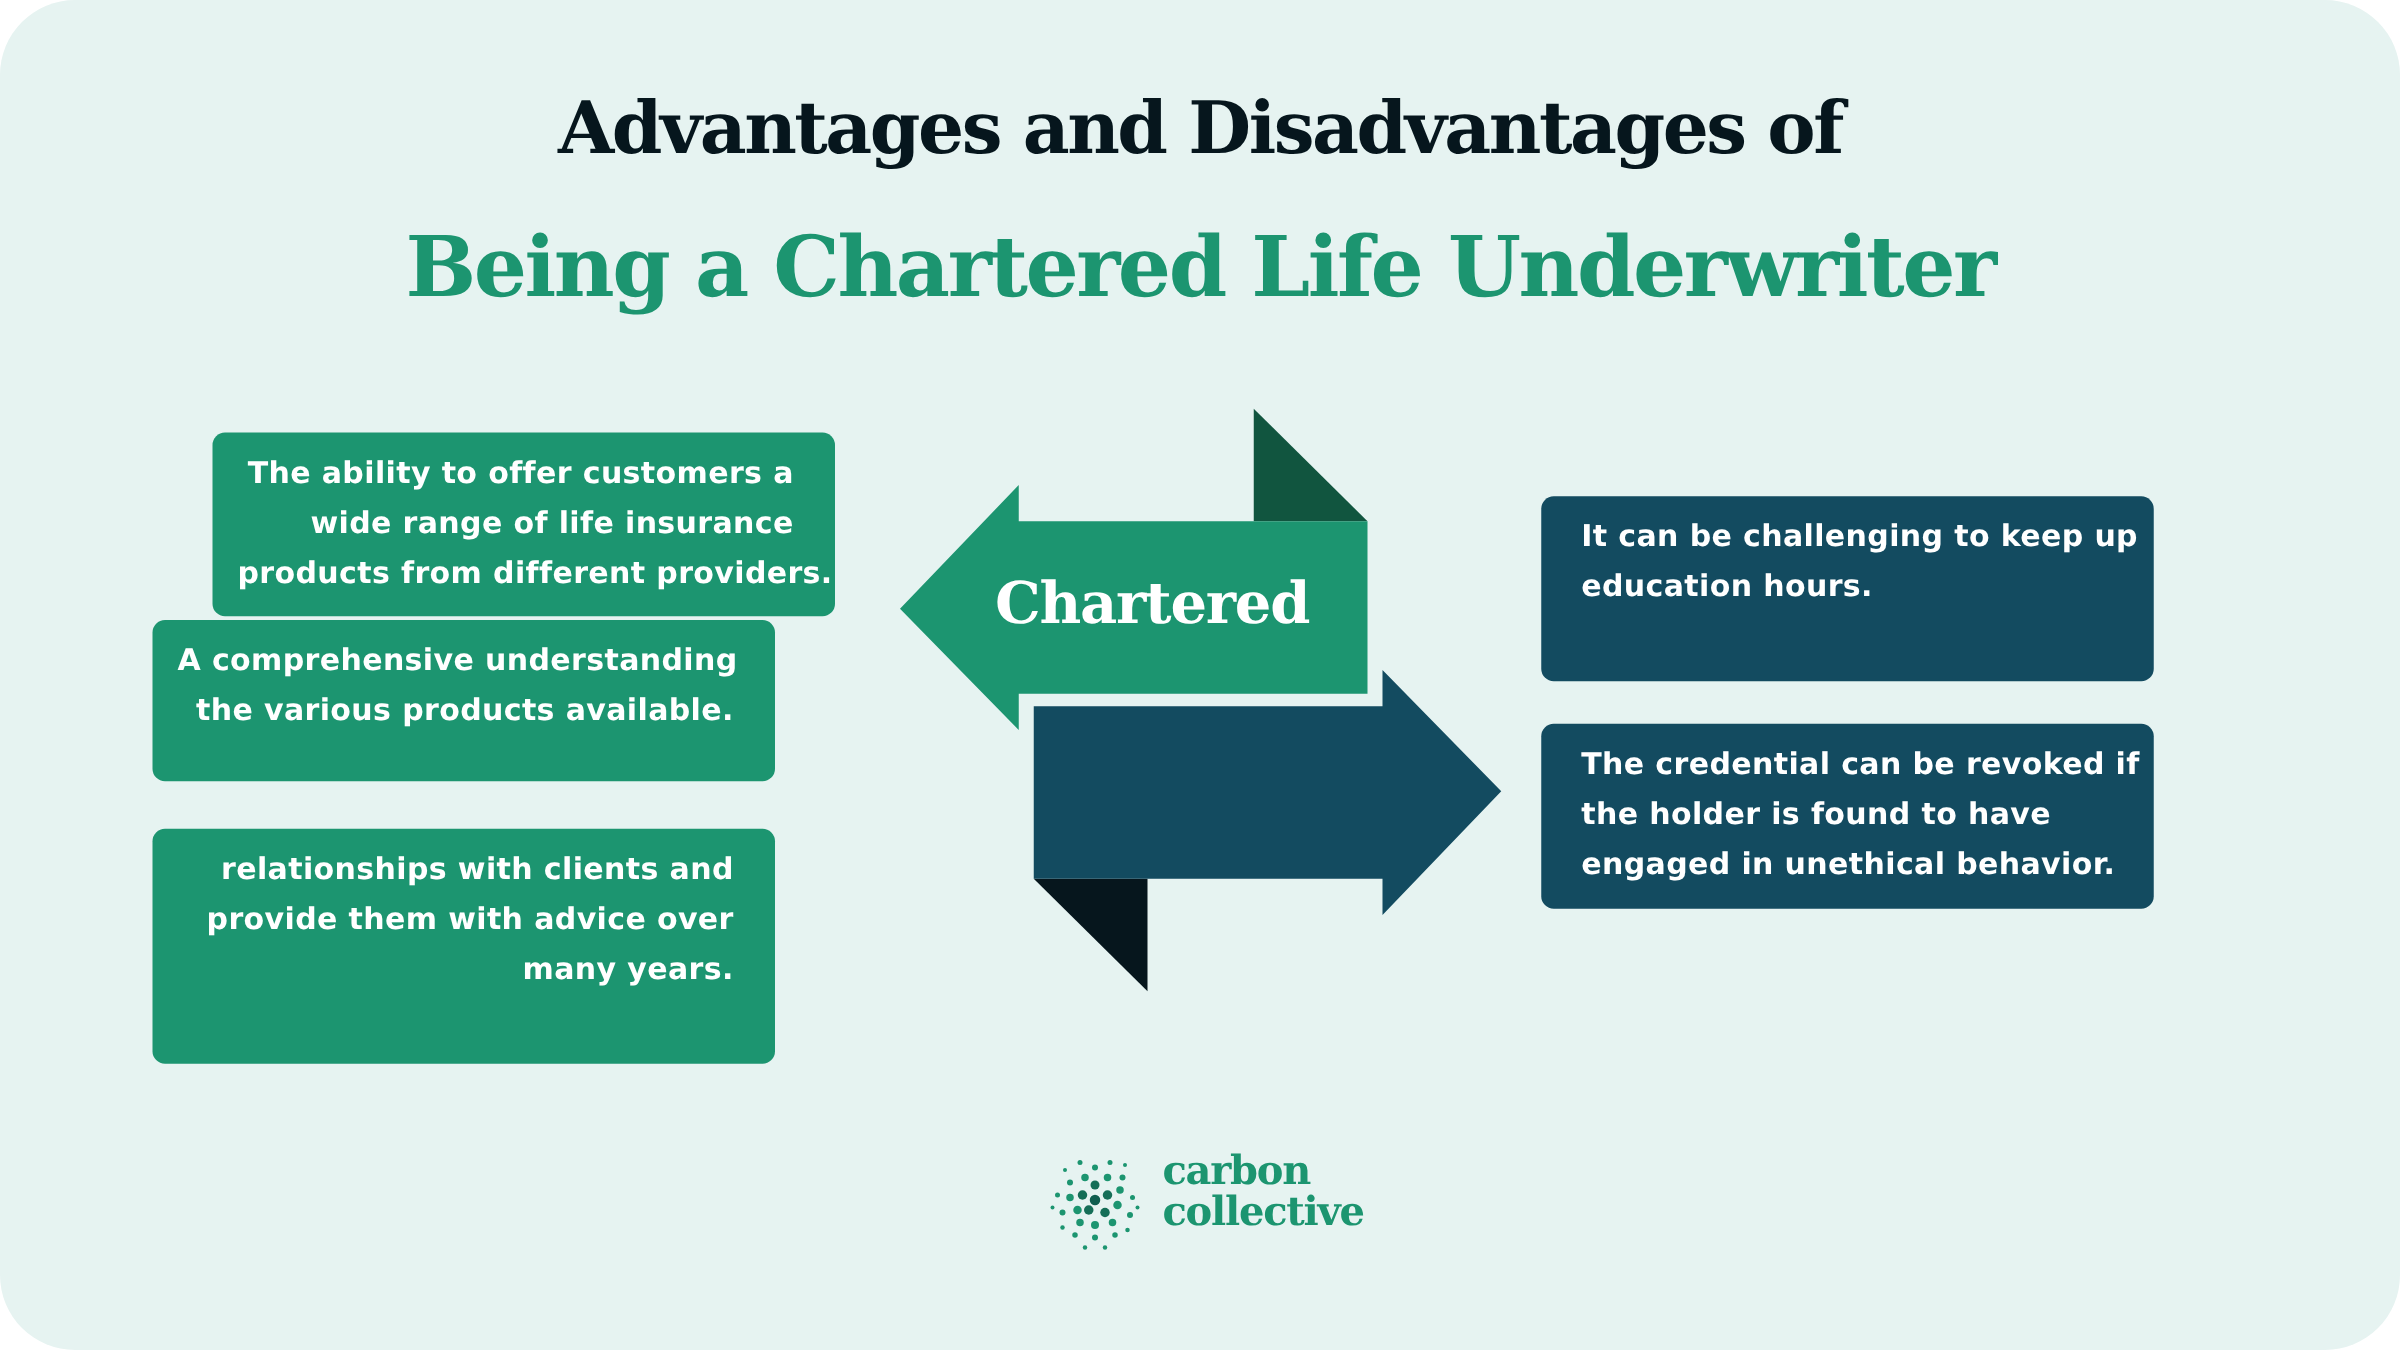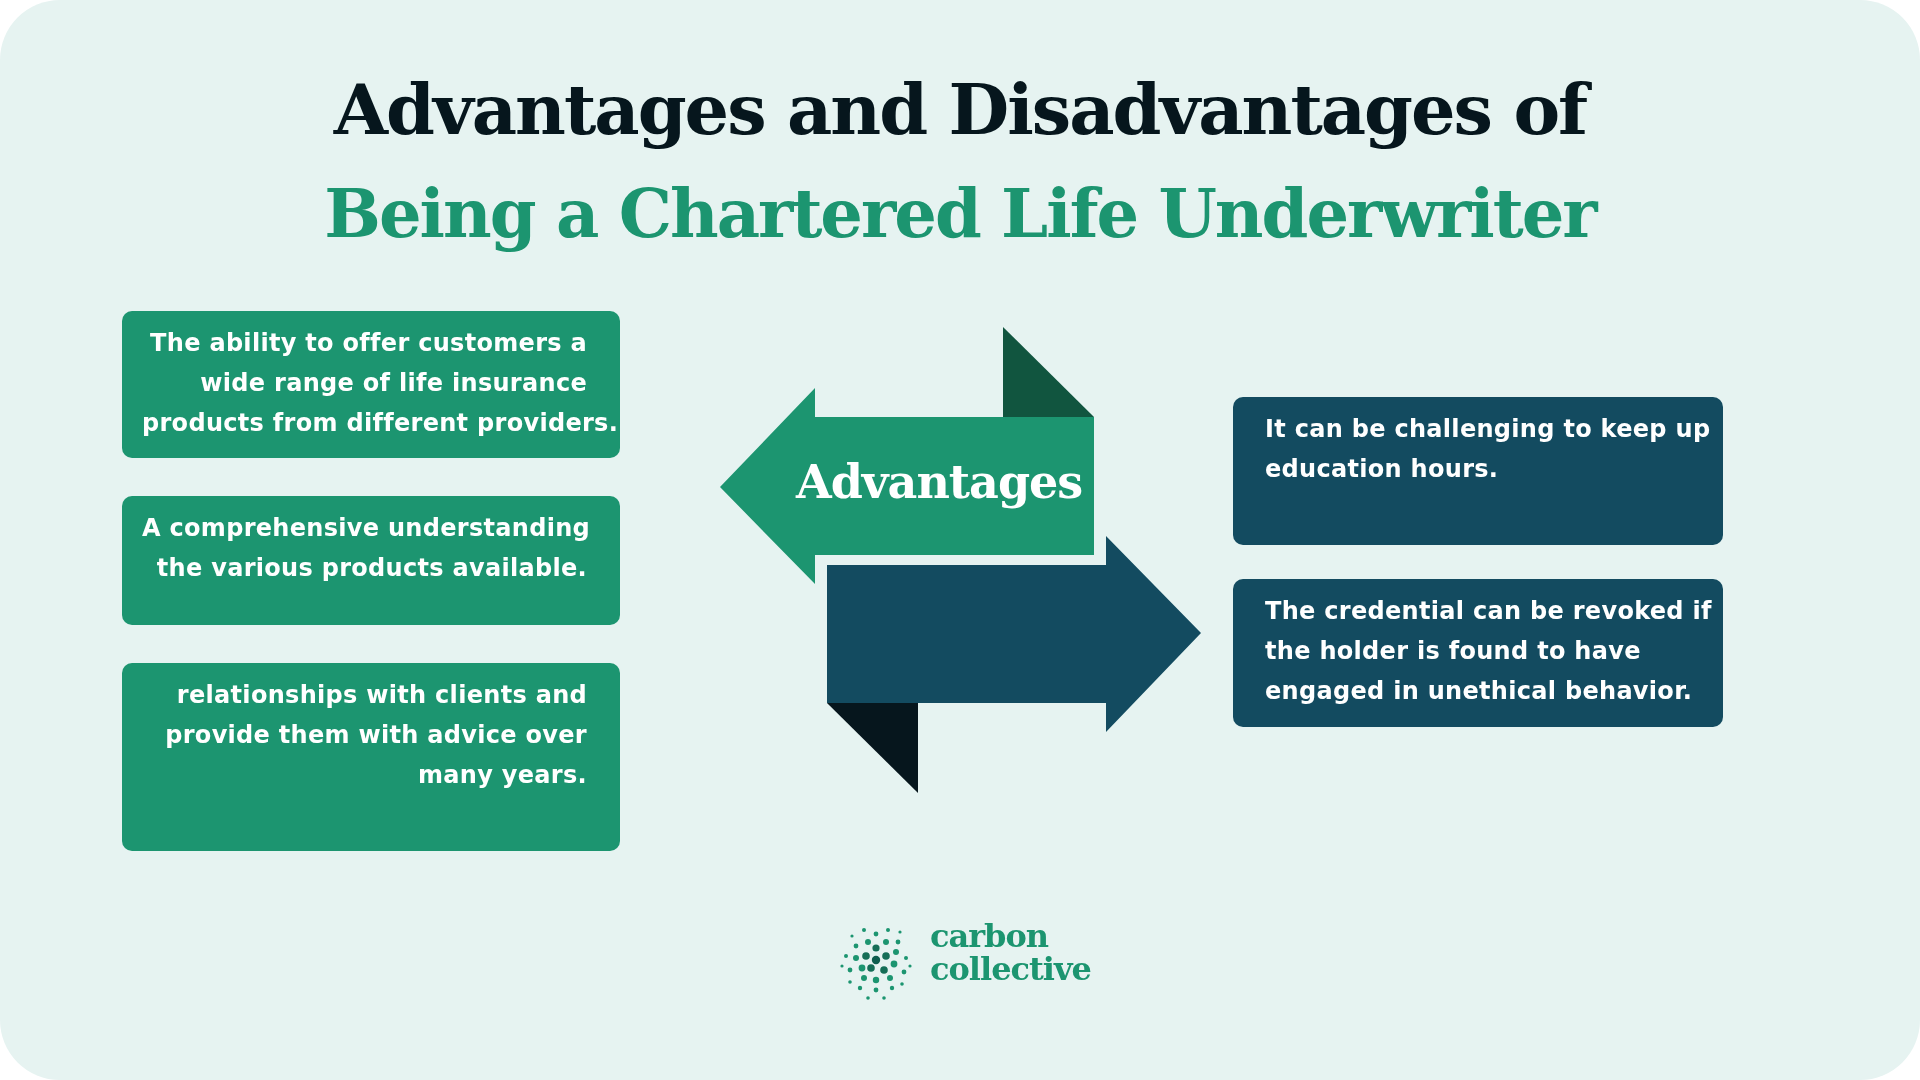--- a/index.html
+++ b/index.html
@@ -10,21 +10,21 @@
     }
     .card {
       position: absolute; left: 0; top: 0; width: 1920px; height: 1080px;
       background: #e6f3f1; border-radius: 60px;
     }
     .title {
       position: absolute; left: 0; width: 1920px; text-align: center;
       font-family: "DejaVu Serif", serif; font-weight: bold;
       letter-spacing: -2px; white-space: nowrap;
     }
-    .title-1 { top: 68px; font-size: 70px; color: #06161d; }
+    .title-1 { top: 68px; font-size: 58px; color: #06161d; }
     .title-2 { top: 174px; font-size: 67px; color: #1c9570; }
 
     .box {
       position: absolute; border-radius: 10px; color: #ffffff;
       font-family: "DejaVu Sans", sans-serif; font-weight: bold;
       font-size: 24px; line-height: 40px; box-sizing: border-box;
       letter-spacing: 0.3px;
     }
     .adv { background: #1c9570; left: 122px; width: 498px; text-align: right; padding: 12px 33px 0 20px; }
     .dis { background: #134b60; left: 1233px; width: 490px; text-align: left; padding: 12px 20px 0 32px; }
@@ -44,21 +44,21 @@
     }
   </style>
 </head>
 <body>
 
 <div class="card">
 
   <div class="title title-1">Advantages and Disadvantages of</div>
   <div class="title title-2">Being a Chartered Life Underwriter</div>
 
-  <div class="box adv" style="top:311px;height:147px;">
+  <div class="box adv" style="top:346px;height:147px;margin-left:48px;">
     <span class="line">The ability to offer customers a</span>
     <span class="line">wide range of life insurance</span>
     <span class="line">products from different providers.</span>
   </div>
   <div class="box adv" style="top:496px;height:129px;">
     <span class="line">A comprehensive understanding</span>
     <span class="line">the various products available.</span>
   </div>
   <div class="box adv" style="top:663px;height:188px;">
     <span class="line">relationships with clients and</span>
@@ -75,21 +75,21 @@
     <span class="line">the holder is found to have</span>
     <span class="line">engaged in unethical behavior.</span>
   </div>
 
   <svg class="arrows" width="1920" height="1080">
     <polygon points="1003,327 1094,417 1003,417" fill="#11553f"></polygon>
     <polygon points="720,487 815,388 815,417 1094,417 1094,555 815,555 815,584" fill="#1c9570"></polygon>
     <polygon points="827,703 918,703 918,793" fill="#06161d"></polygon>
     <polygon points="827,565 1106,565 1106,536 1201,633 1106,732 1106,703 827,703" fill="#134b60"></polygon>
   </svg>
-  <div class="arrow-label" style="left:796px;top:455px;">Advantages</div>
+  <div class="arrow-label" style="left:796px;top:455px;">Chartered</div>
 
   <svg class="logo" width="84" height="84" viewBox="0 0 84 84">
     <g fill="#1c9570">
       <circle cx="42" cy="42" r="4.2" fill="#0f5e4f"></circle>
       <circle cx="32" cy="38" r="3.8" fill="#156e57"></circle>
         <circle cx="52" cy="38" r="3.8" fill="#156e57"></circle>
       <circle cx="37" cy="50" r="3.8" fill="#156e57"></circle>
         <circle cx="50" cy="52" r="3.8" fill="#156e57"></circle>
       <circle cx="42" cy="30" r="3.6" fill="#156e57"></circle>
         <circle cx="28" cy="50" r="3.4"></circle>

